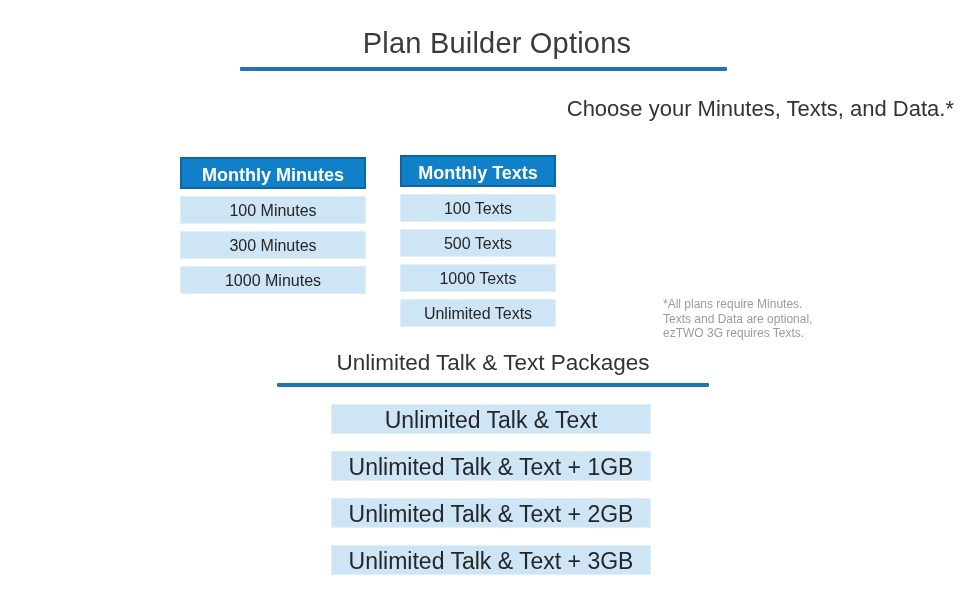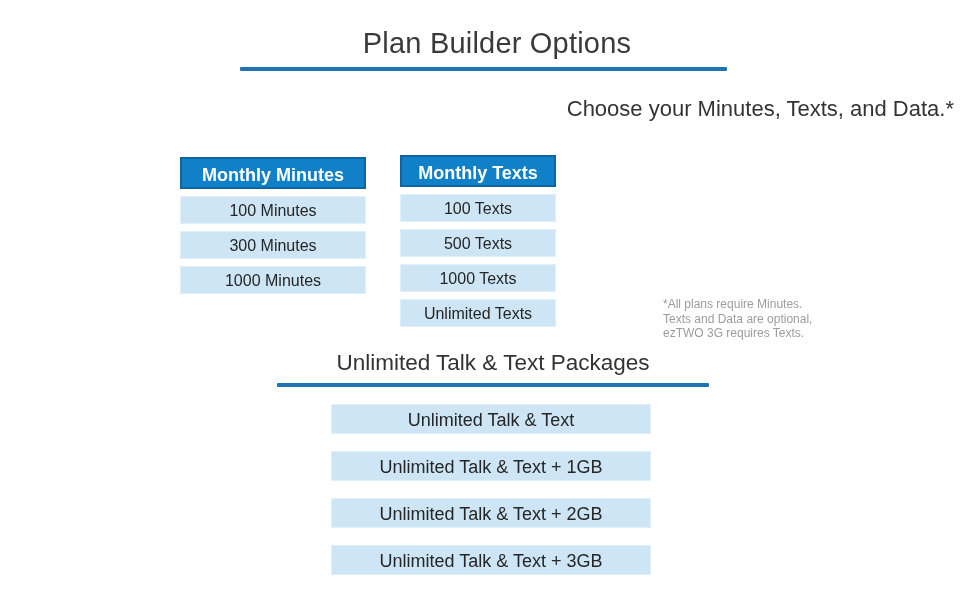--- a/index.html
+++ b/index.html
@@ -37,21 +37,21 @@
     font-size:12px;line-height:14.6px;color:var(--footnote-gray);
   }
   .heading2{
     position:absolute;top:350px;left:8px;width:970px;text-align:center;
     font-size:22.5px;color:#333333;
   }
   .packages{position:absolute;left:331px;top:404px;width:320px;}
   .pkg{
     height:30px;line-height:30px;margin-bottom:17px;text-align:center;
     background:var(--row-blue);border:1px solid #e1eff9;box-sizing:border-box;
-    color:#262626;font-size:18px;cursor:pointer;
+    color:#262626;font-size:23px;cursor:pointer;
   }
 </style>
 </head>
 <body>
 
 <div class="page">
 
   <div class="title">Plan Builder Options</div>
   <div class="rule rule1"></div>
   <div class="subtitle">Choose your Minutes, Texts, and Data.*</div>

